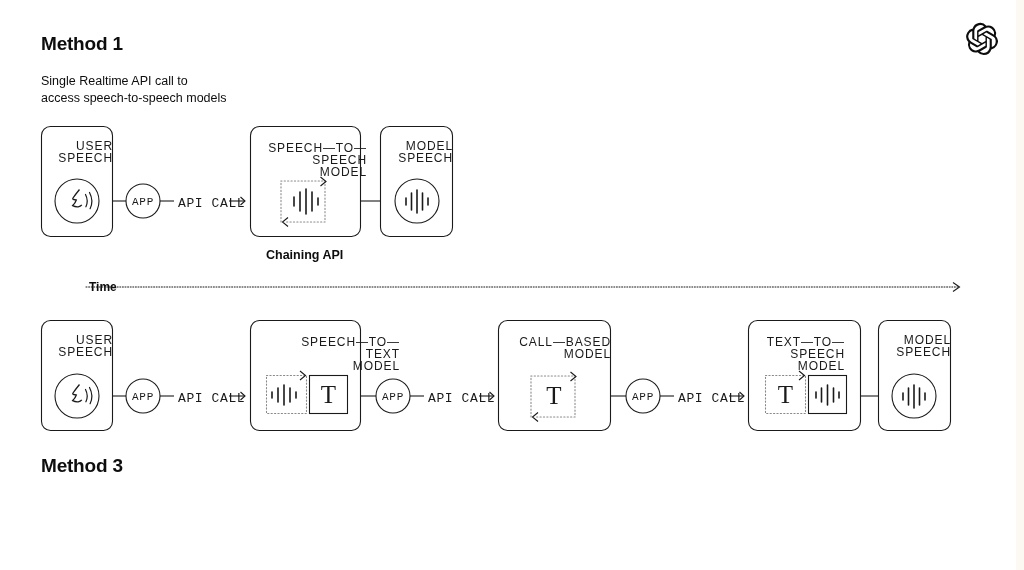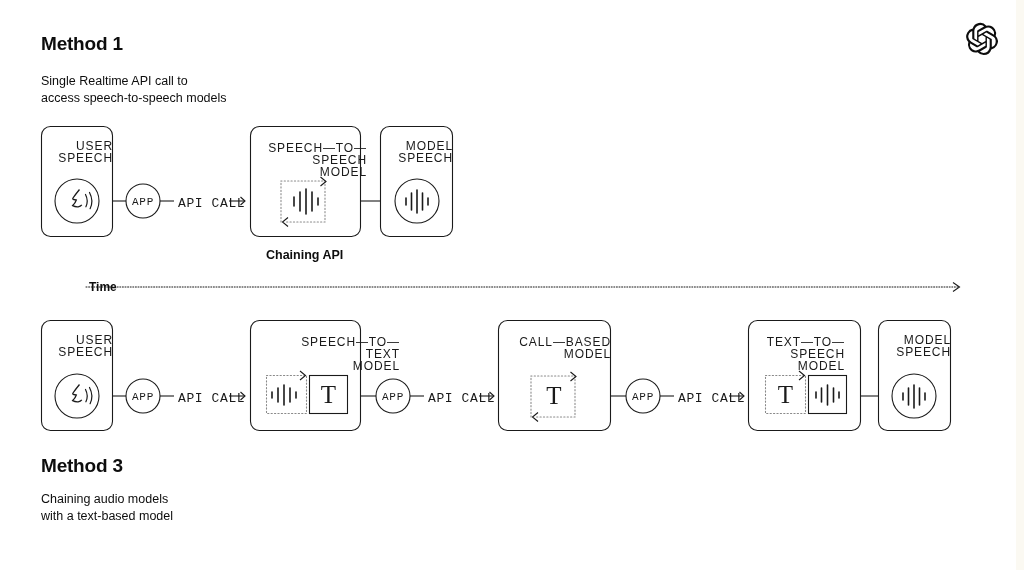--- a/index.html
+++ b/index.html
@@ -210,16 +210,14 @@
   <div class="nodelabel" style="left:732px;top:336px;width:113px;">TEXT—TO—SPEECH
 MODEL</div>
   <div class="nodelabel" style="left:879px;top:334px;width:72px;">MODEL
 SPEECH</div>
 
   <div style="position:absolute;left:309px;top:381px;width:39px;text-align:center;font-family:'Liberation Serif',serif;font-size:25px;color:#1a1a1a;">T</div>
   <div style="position:absolute;left:535px;top:382px;width:38px;text-align:center;font-family:'Liberation Serif',serif;font-size:25px;color:#1a1a1a;">T</div>
   <div style="position:absolute;left:766px;top:381px;width:39px;text-align:center;font-family:'Liberation Serif',serif;font-size:25px;color:#1a1a1a;">T</div>
 
   <div class="heading" style="left:41px;top:455px;">Method 3</div>
-  <div class="subtext" style="left:41px;top:491px;width:320px;">Chaining audio models
-with a text-based model</div>
 
 </div>
 
 </body></html>

